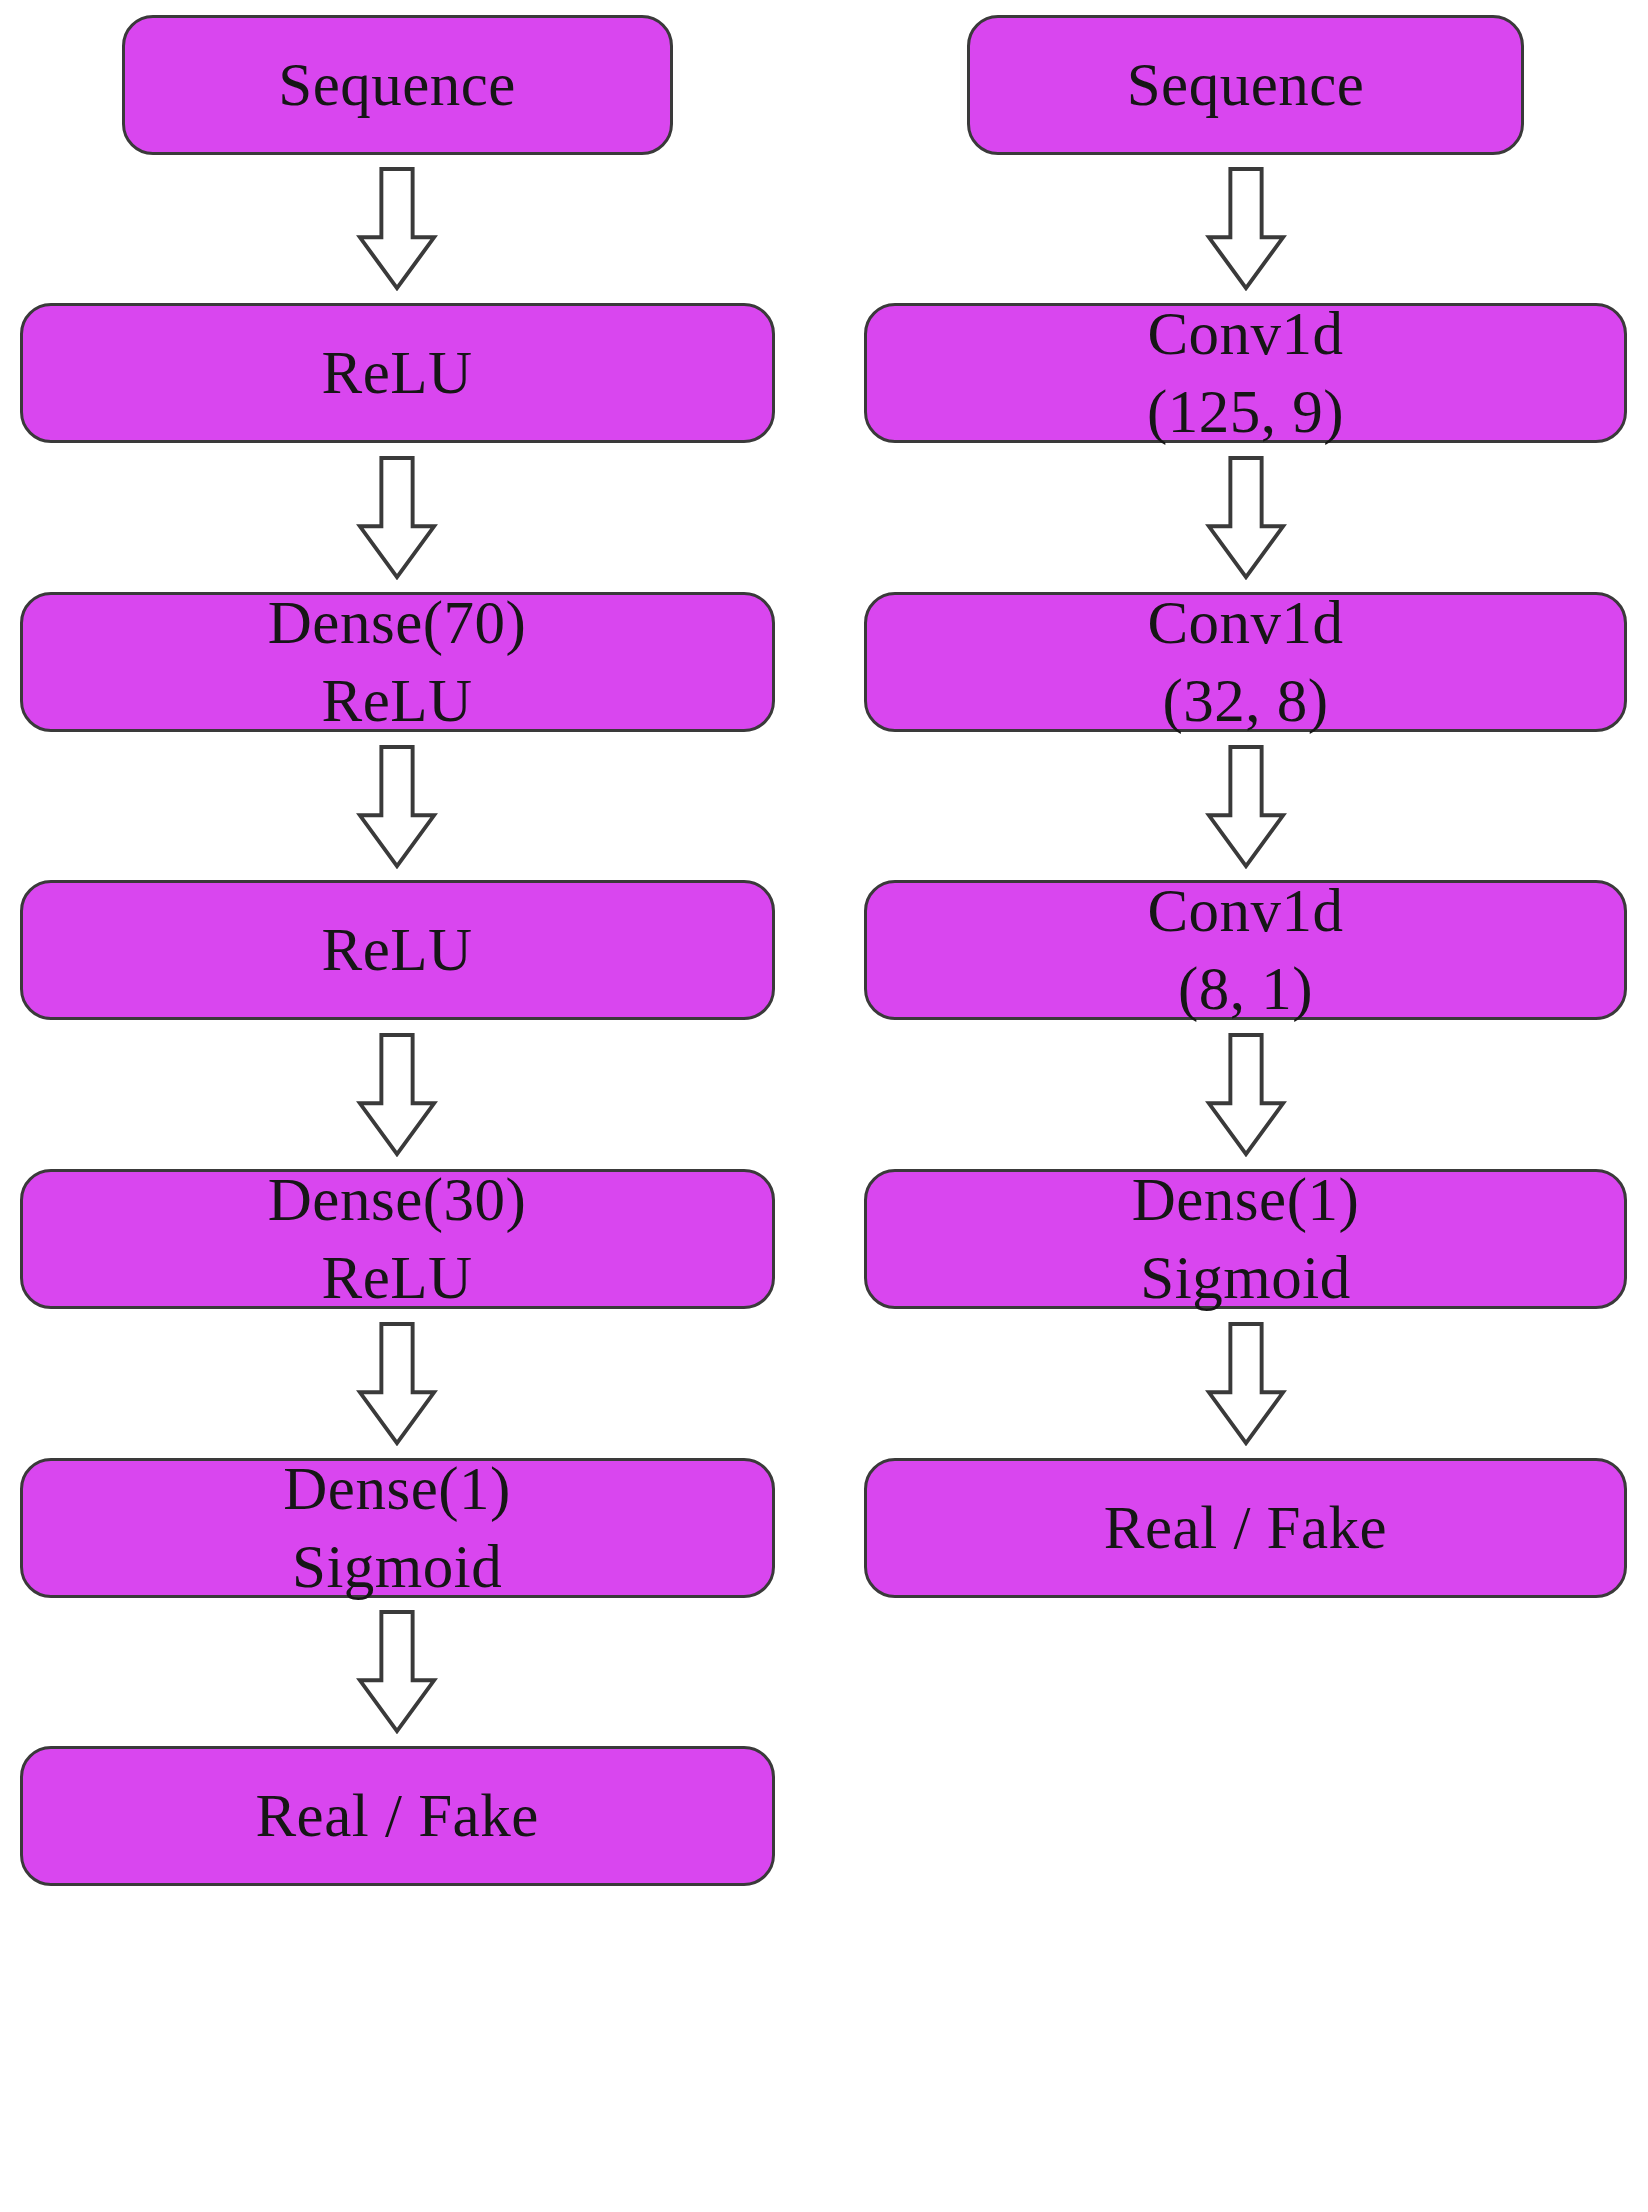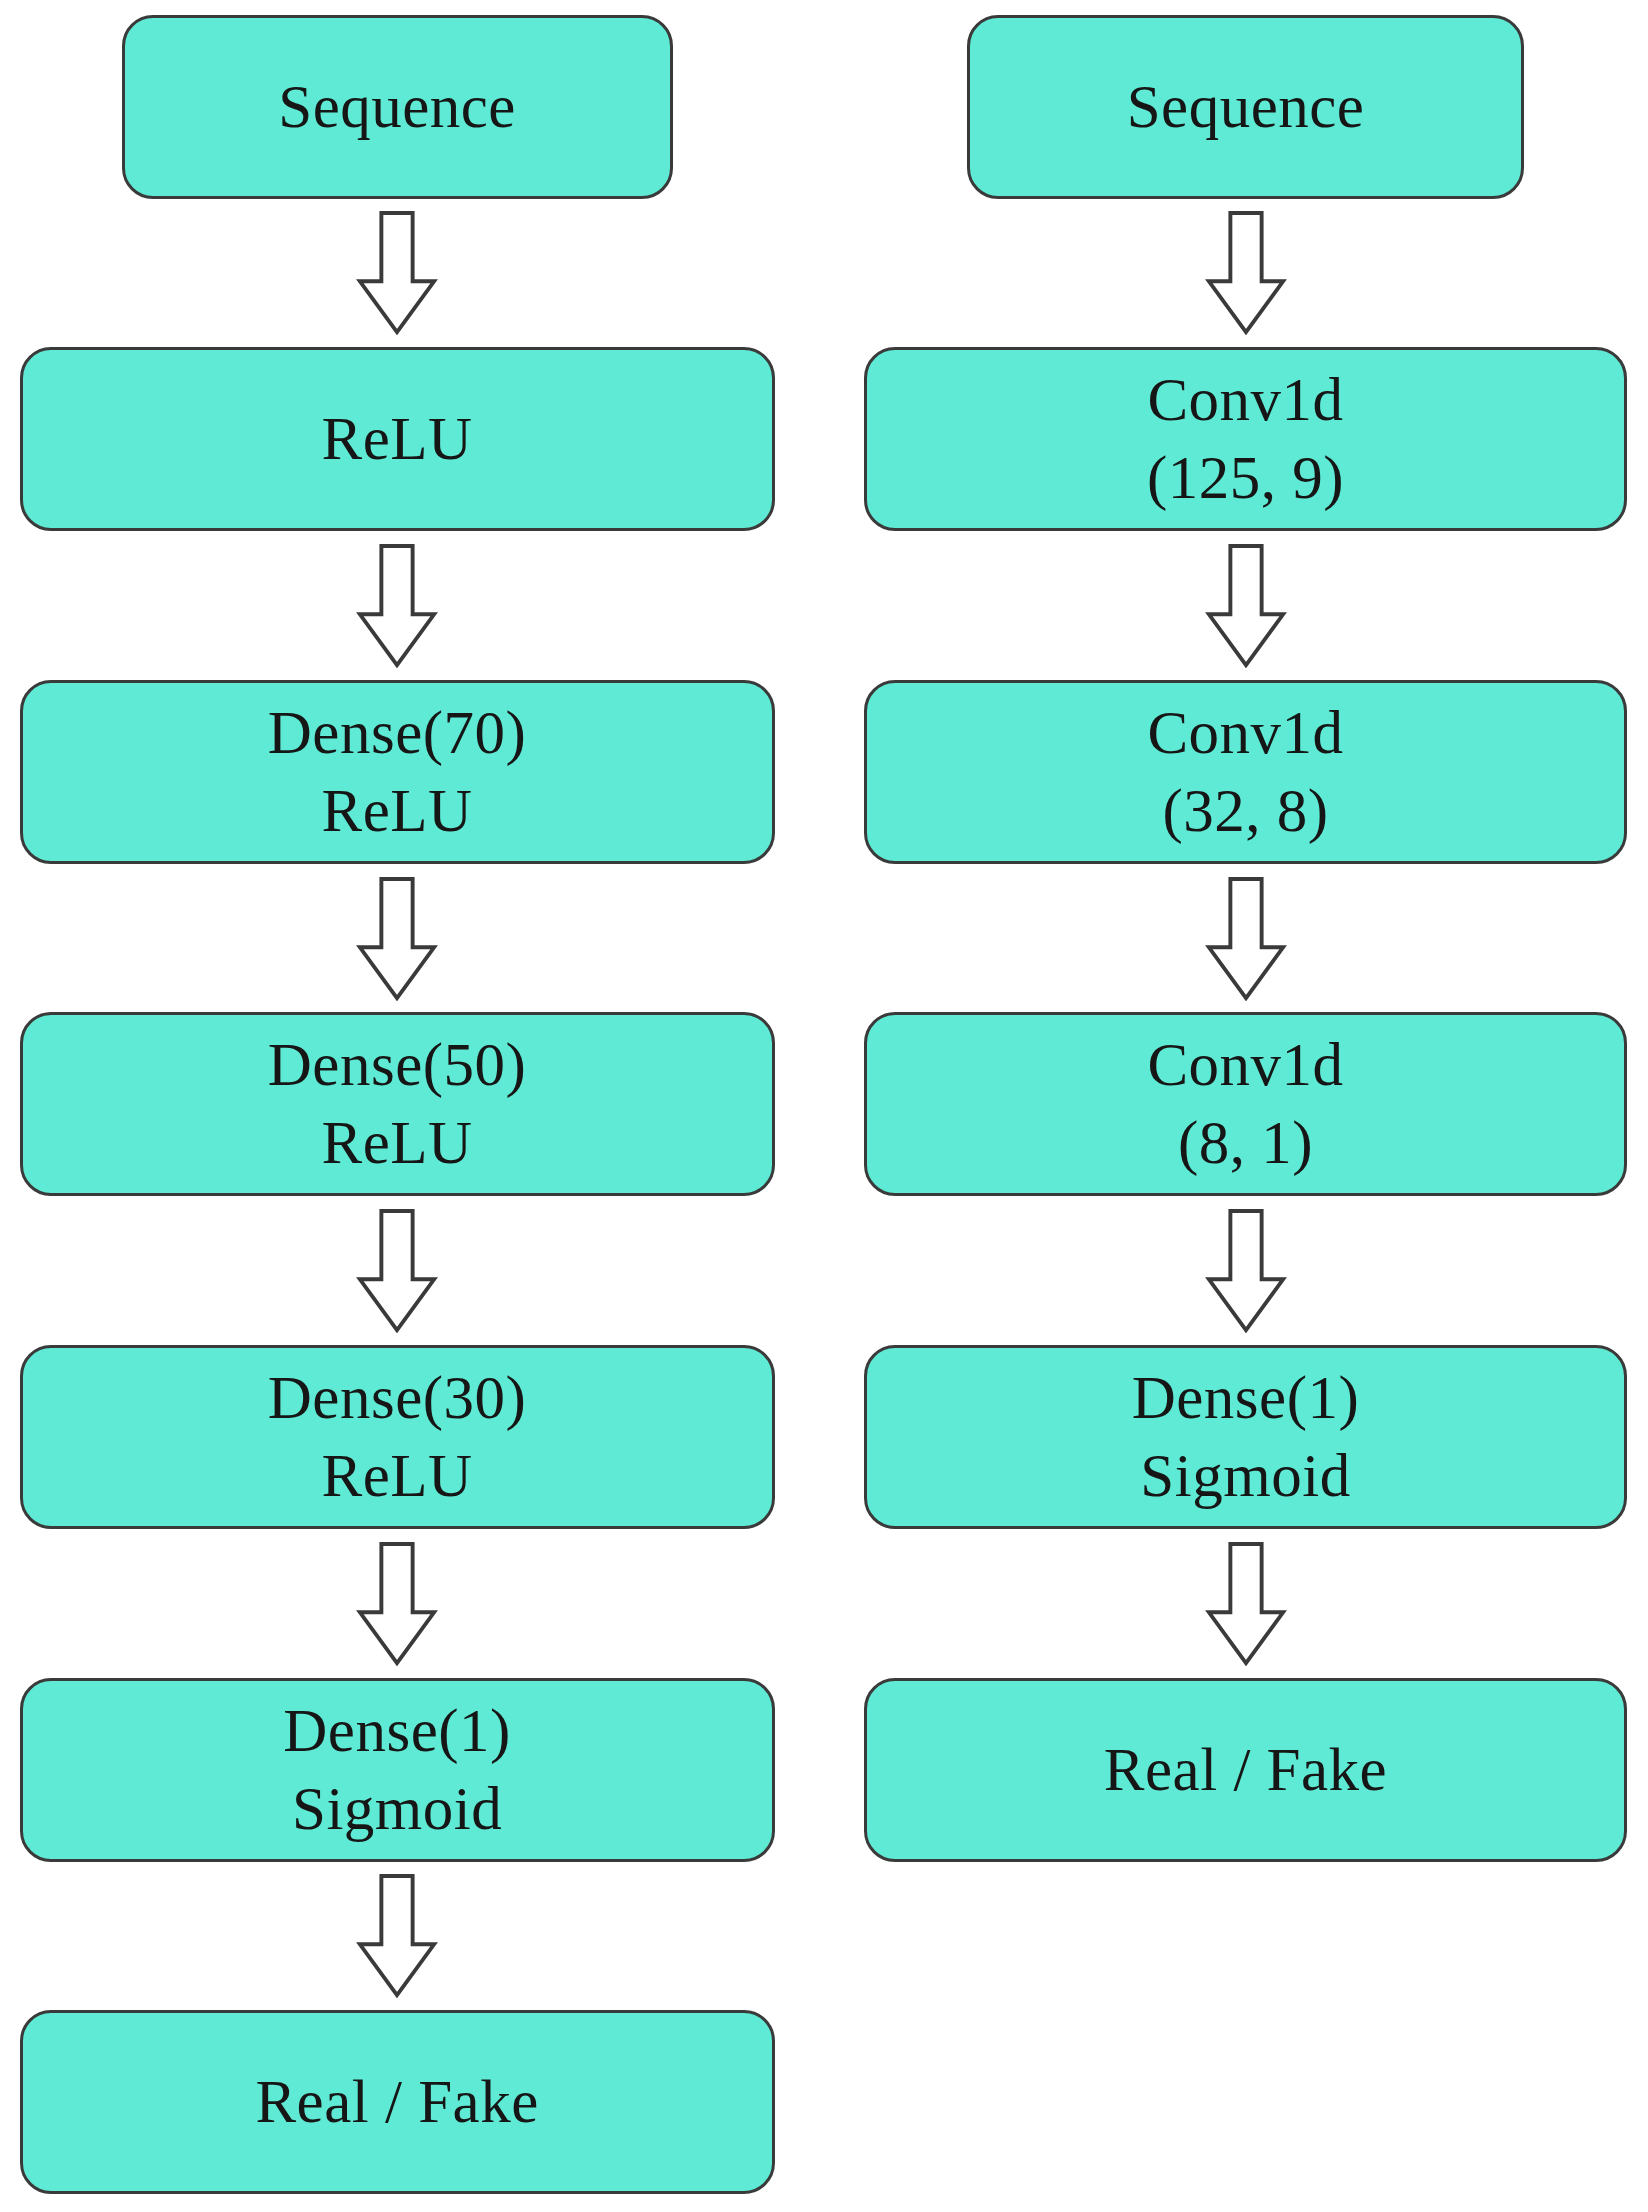--- a/index.html
+++ b/index.html
@@ -22,22 +22,22 @@
     display:flex;
     flex-direction:column;
     align-items:center;
     gap:11.8px;
   }
   .column.col-left{left:19.6px;width:755px;}
   .column.col-right{left:864px;width:763px;}
   .node{
     box-sizing:border-box;
     width:100%;
-    height:184px;
-    background:#5eead4;
+    height:140px;
+    background:#d946ef;
     border:3.9px solid var(--border);
     border-radius:31px;
     display:flex;
     flex-direction:column;
     justify-content:center;
     align-items:center;
     color:var(--text);
     font-size:61px;
     line-height:1.28;
     text-align:center;
@@ -69,21 +69,20 @@
         <path d="M 32 3 H 64 V 73 H 86 L 48 125 L 10 73 H 32 Z" fill="#ffffff" stroke="#3a3a3a" stroke-width="4" stroke-linejoin="miter"></path>
       </svg>
       <div class="node">
         <div>Dense(70)</div>
         <div>ReLU</div>
       </div>
       <svg class="arrow" viewBox="0 0 96 128">
         <path d="M 32 3 H 64 V 73 H 86 L 48 125 L 10 73 H 32 Z" fill="#ffffff" stroke="#3a3a3a" stroke-width="4" stroke-linejoin="miter"></path>
       </svg>
       <div class="node">
-        <div>Dense(50)</div>
         <div>ReLU</div>
       </div>
       <svg class="arrow" viewBox="0 0 96 128">
         <path d="M 32 3 H 64 V 73 H 86 L 48 125 L 10 73 H 32 Z" fill="#ffffff" stroke="#3a3a3a" stroke-width="4" stroke-linejoin="miter"></path>
       </svg>
       <div class="node">
         <div>Dense(30)</div>
         <div>ReLU</div>
       </div>
       <svg class="arrow" viewBox="0 0 96 128">

